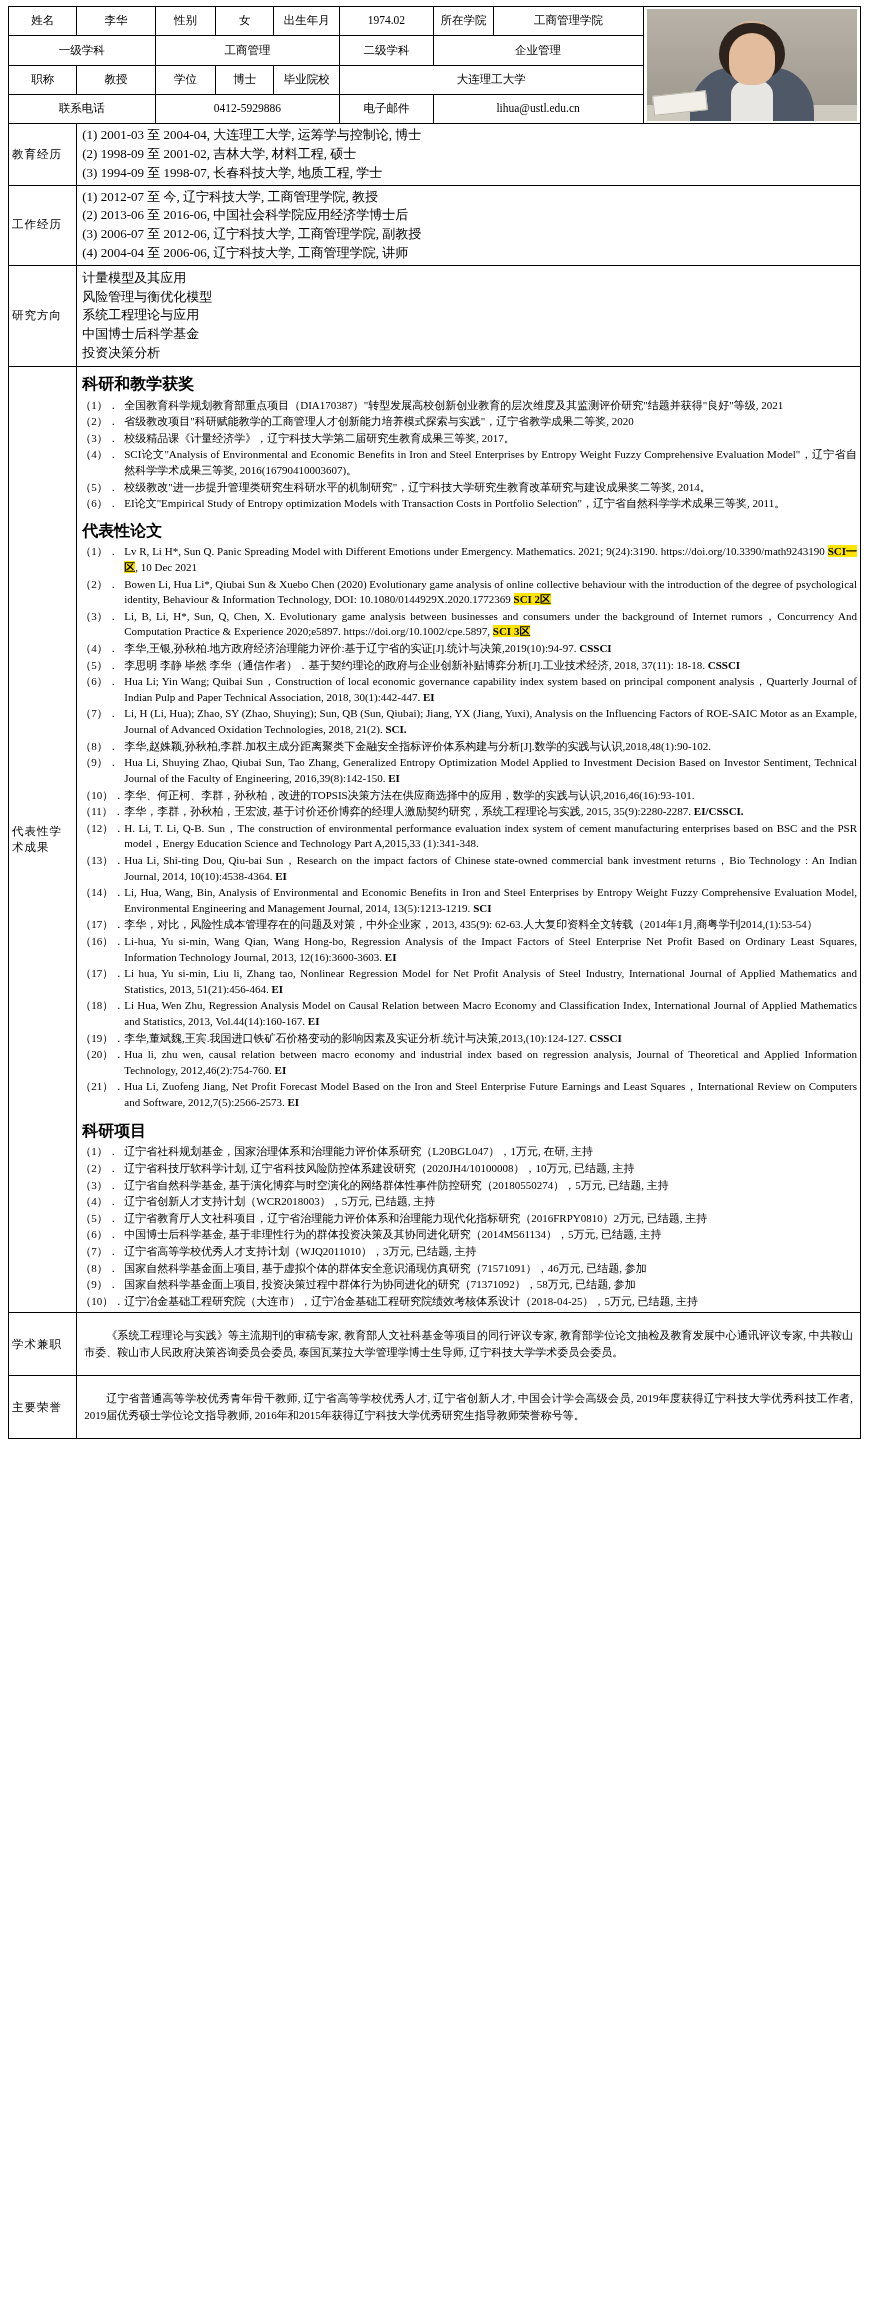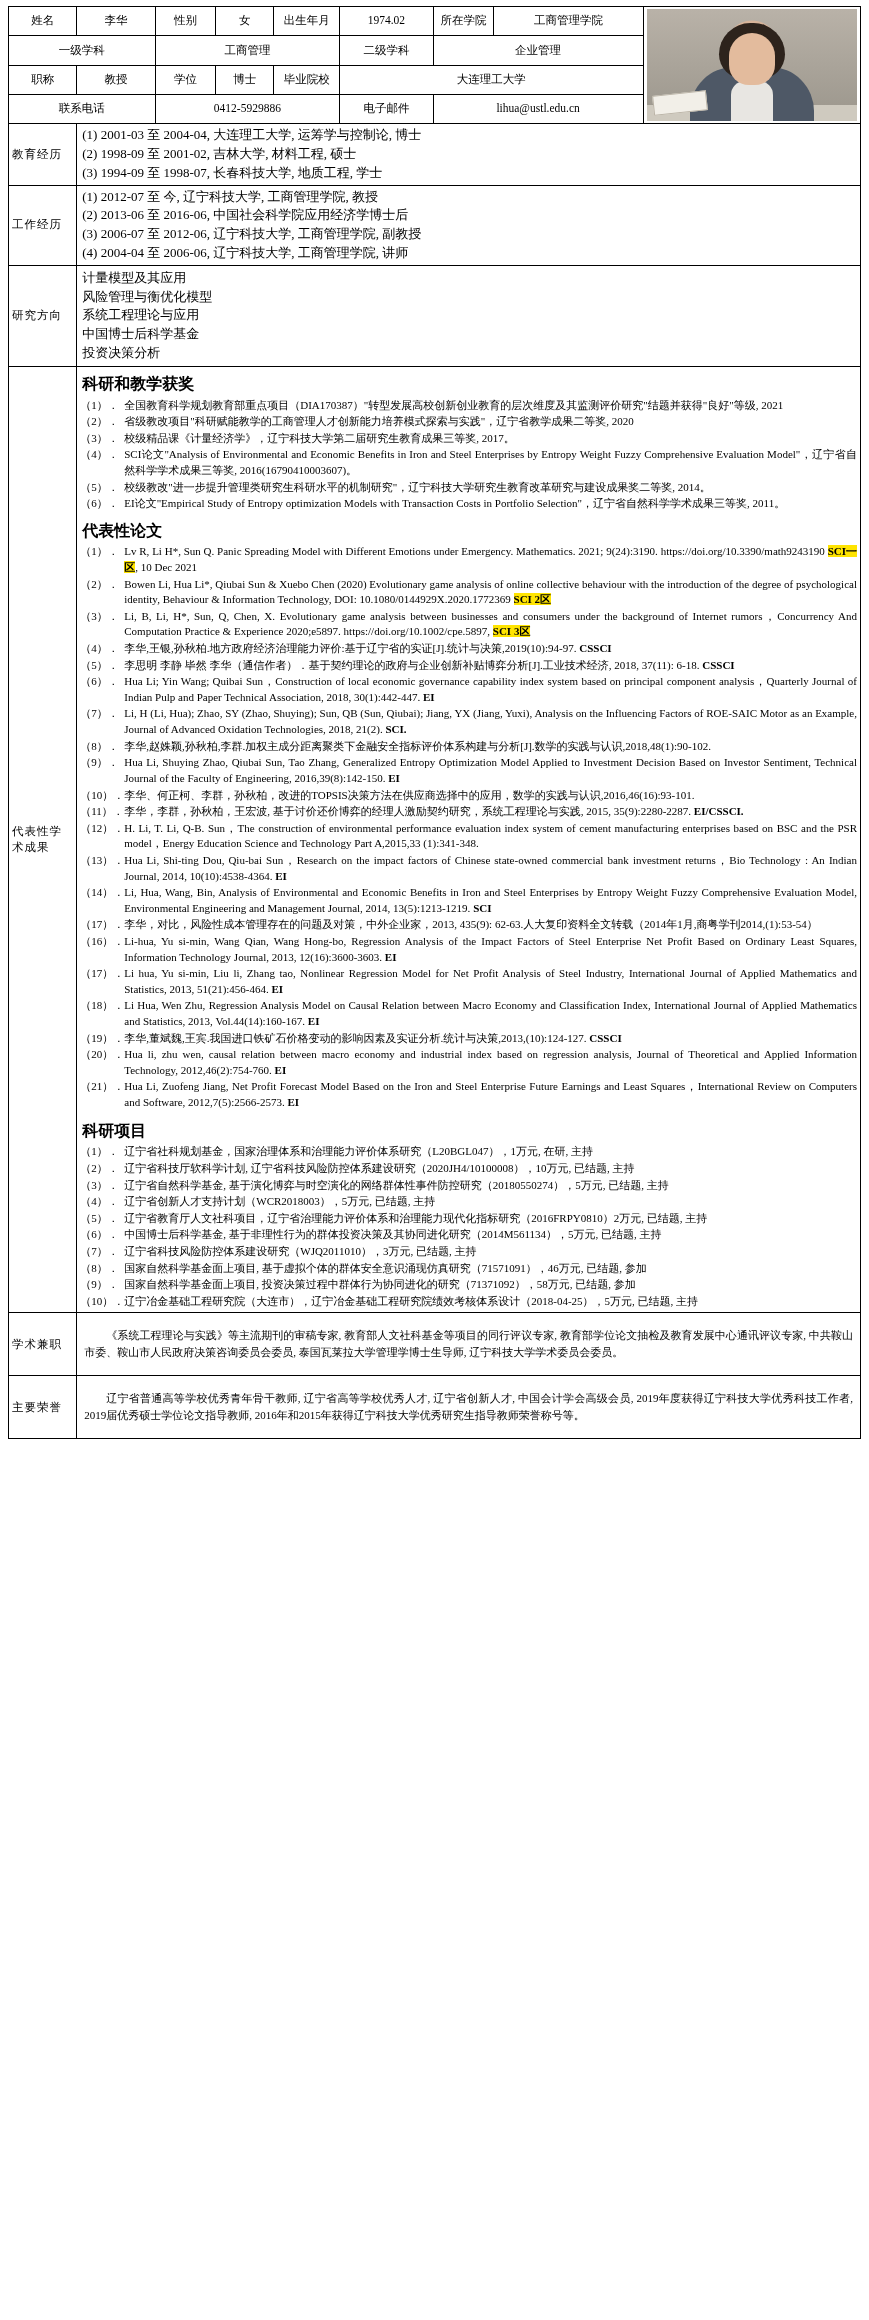--- a/index.html
+++ b/index.html
@@ -319,21 +319,21 @@
           <div class="it">
                 <span class="num">（3）．</span>
                 <span class="txt"><span>Li, B, Li, H*, Sun, Q, Chen, X. Evolutionary game analysis between businesses and consumers under the background of Internet rumors，Concurrency And Computation Practice &amp; Experience 2020;e5897. https://doi.org/10.1002/cpe.5897, </span><span class="hl bold">SCI 3区</span></span>
               </div>
           <div class="it">
                 <span class="num">（4）．</span>
                 <span class="txt"><span>李华,王银,孙秋柏.地方政府经济治理能力评价:基于辽宁省的实证[J].统计与决策,2019(10):94-97. </span><span class="bold">CSSCI</span></span>
               </div>
           <div class="it">
                 <span class="num">（5）．</span>
-                <span class="txt"><span>李思明 李静 毕然 李华（通信作者）．基于契约理论的政府与企业创新补贴博弈分析[J].工业技术经济, 2018, 37(11): 6-18. </span><span class="bold">CSSCI</span></span>
+                <span class="txt"><span>李思明 李静 毕然 李华（通信作者）．基于契约理论的政府与企业创新补贴博弈分析[J].工业技术经济, 2018, 37(11): 18-18. </span><span class="bold">CSSCI</span></span>
               </div>
           <div class="it">
                 <span class="num">（6）．</span>
                 <span class="txt"><span>Hua Li; Yin Wang; Quibai Sun，Construction of local economic governance capability index system based on principal component analysis，Quarterly Journal of Indian Pulp and Paper Technical Association, 2018, 30(1):442-447. </span><span class="bold">EI</span></span>
               </div>
           <div class="it">
                 <span class="num">（7）．</span>
                 <span class="txt"><span>Li, H (Li, Hua); Zhao, SY (Zhao, Shuying); Sun, QB (Sun, Qiubai); Jiang, YX (Jiang, Yuxi), Analysis on the Influencing Factors of ROE-SAIC Motor as an Example, Journal of Advanced Oxidation Technologies, 2018, 21(2). </span><span class="bold">SCI.</span></span>
               </div>
           <div class="it">
@@ -415,21 +415,21 @@
           <div class="it">
                 <span class="num">（5）．</span>
                 <span class="txt">辽宁省教育厅人文社科项目，辽宁省治理能力评价体系和治理能力现代化指标研究（2016FRPY0810）2万元, 已结题, 主持</span>
               </div>
           <div class="it">
                 <span class="num">（6）．</span>
                 <span class="txt">中国博士后科学基金, 基于非理性行为的群体投资决策及其协同进化研究（2014M561134），5万元, 已结题, 主持</span>
               </div>
           <div class="it">
                 <span class="num">（7）．</span>
-                <span class="txt">辽宁省科技风险防控体系建设研究（WJQ2011010），3万元, 已结题, 主持</span>
+                <span class="txt">辽宁省高等学校优秀人才支持计划（WJQ2011010），3万元, 已结题, 主持</span>
               </div>
           <div class="it">
                 <span class="num">（8）．</span>
                 <span class="txt">国家自然科学基金面上项目, 基于虚拟个体的群体安全意识涌现仿真研究（71571091），46万元, 已结题, 参加</span>
               </div>
           <div class="it">
                 <span class="num">（9）．</span>
                 <span class="txt">国家自然科学基金面上项目, 投资决策过程中群体行为协同进化的研究（71371092），58万元, 已结题, 参加</span>
               </div>
           <div class="it">

